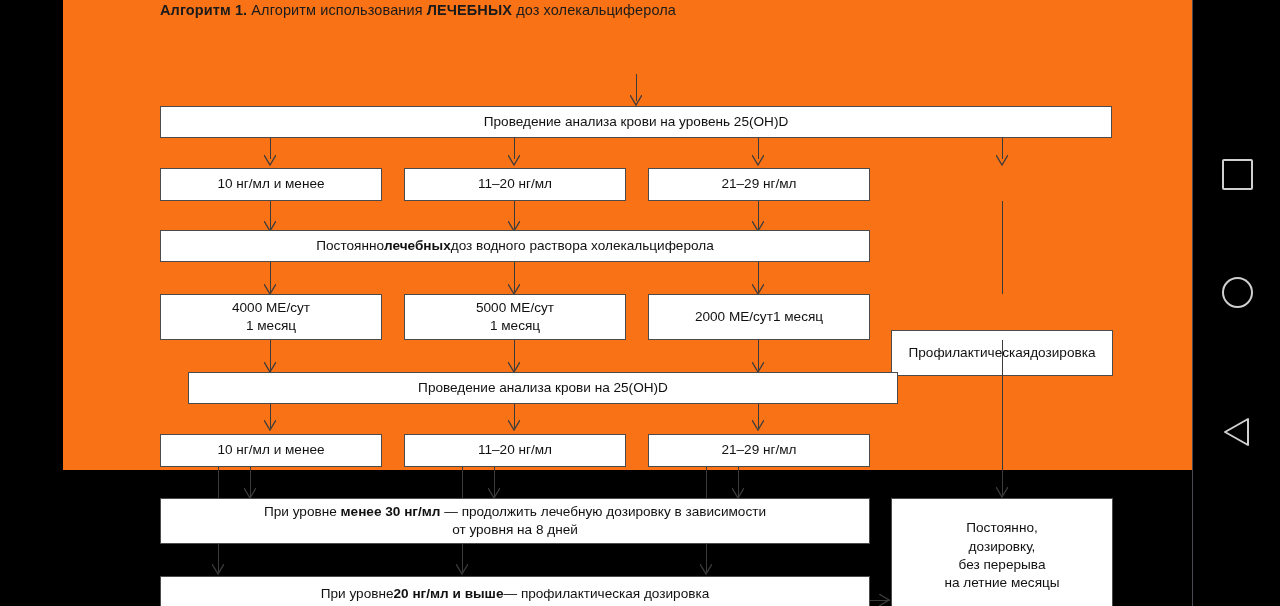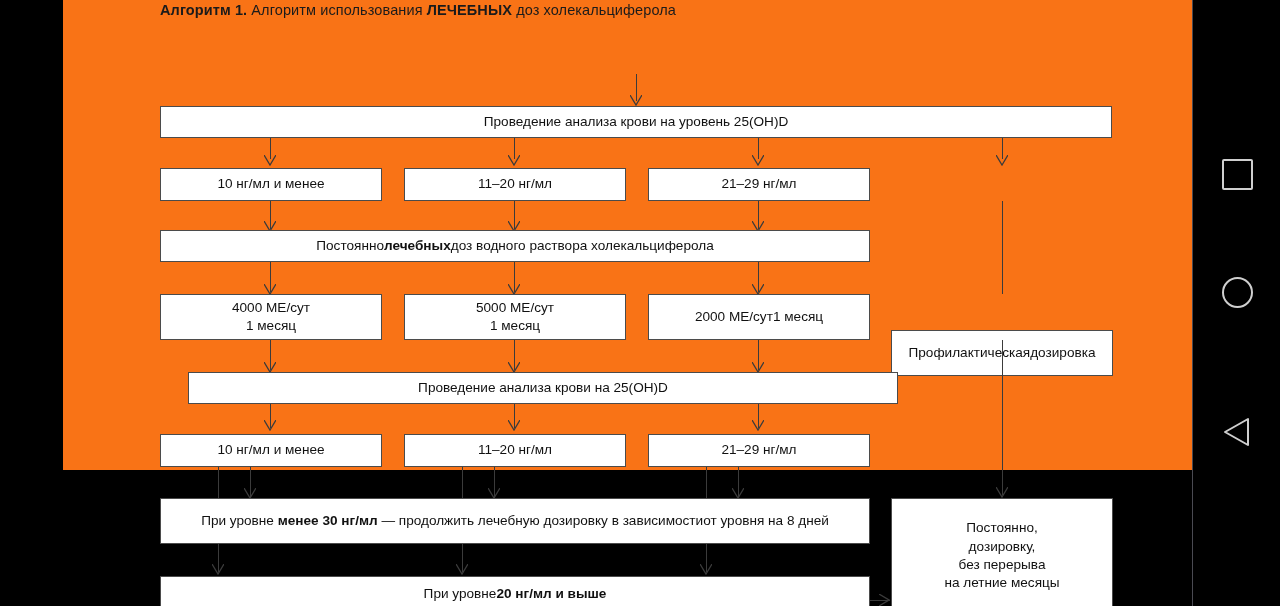--- a/index.html
+++ b/index.html
@@ -209,28 +209,29 @@
     <svg class="arrow-d" style="left:149px;top:564px;">
         <polyline points="0,0 6,10 12,0" fill="none" stroke="#3b3b3b" stroke-width="1.3"></polyline>
       </svg>
     <svg class="arrow-d" style="left:393px;top:564px;">
         <polyline points="0,0 6,10 12,0" fill="none" stroke="#3b3b3b" stroke-width="1.3"></polyline>
       </svg>
     <svg class="arrow-d" style="left:637px;top:564px;">
         <polyline points="0,0 6,10 12,0" fill="none" stroke="#3b3b3b" stroke-width="1.3"></polyline>
       </svg>
 
-    <div class="box" style="left:97px;top:498px;width:710px;height:46px;flex-direction:row;">
+    <div class="box" style="left:97px;top:498px;width:710px;height:46px;flex-direction:column;">
       <span><span>При уровне </span><b>менее 30 нг/мл</b><span> — продолжить лечебную дозировку в зависимости</span></span>
       <span>от уровня на 8 дней</span>
     </div>
 
     <div class="box" style="left:97px;top:576px;width:710px;height:36px;">
         <span>При уровне </span>
         <b>20 нг/мл и выше</b>
+        <span> — профилактическая дозировка</span>
       </div>
 
     <div class="hline" style="left:807px;top:600px;width:20px;"></div>
     <svg class="arrow-r" style="left:816px;top:594px;">
         <polyline points="0,0 10,6 0,12" fill="none" stroke="#3b3b3b" stroke-width="1.3"></polyline>
       </svg>
 
     <div class="box" style="left:828px;top:498px;width:222px;height:116px;flex-direction:column;">
       <span>Постоянно,</span>
       <span>дозировку,</span>

